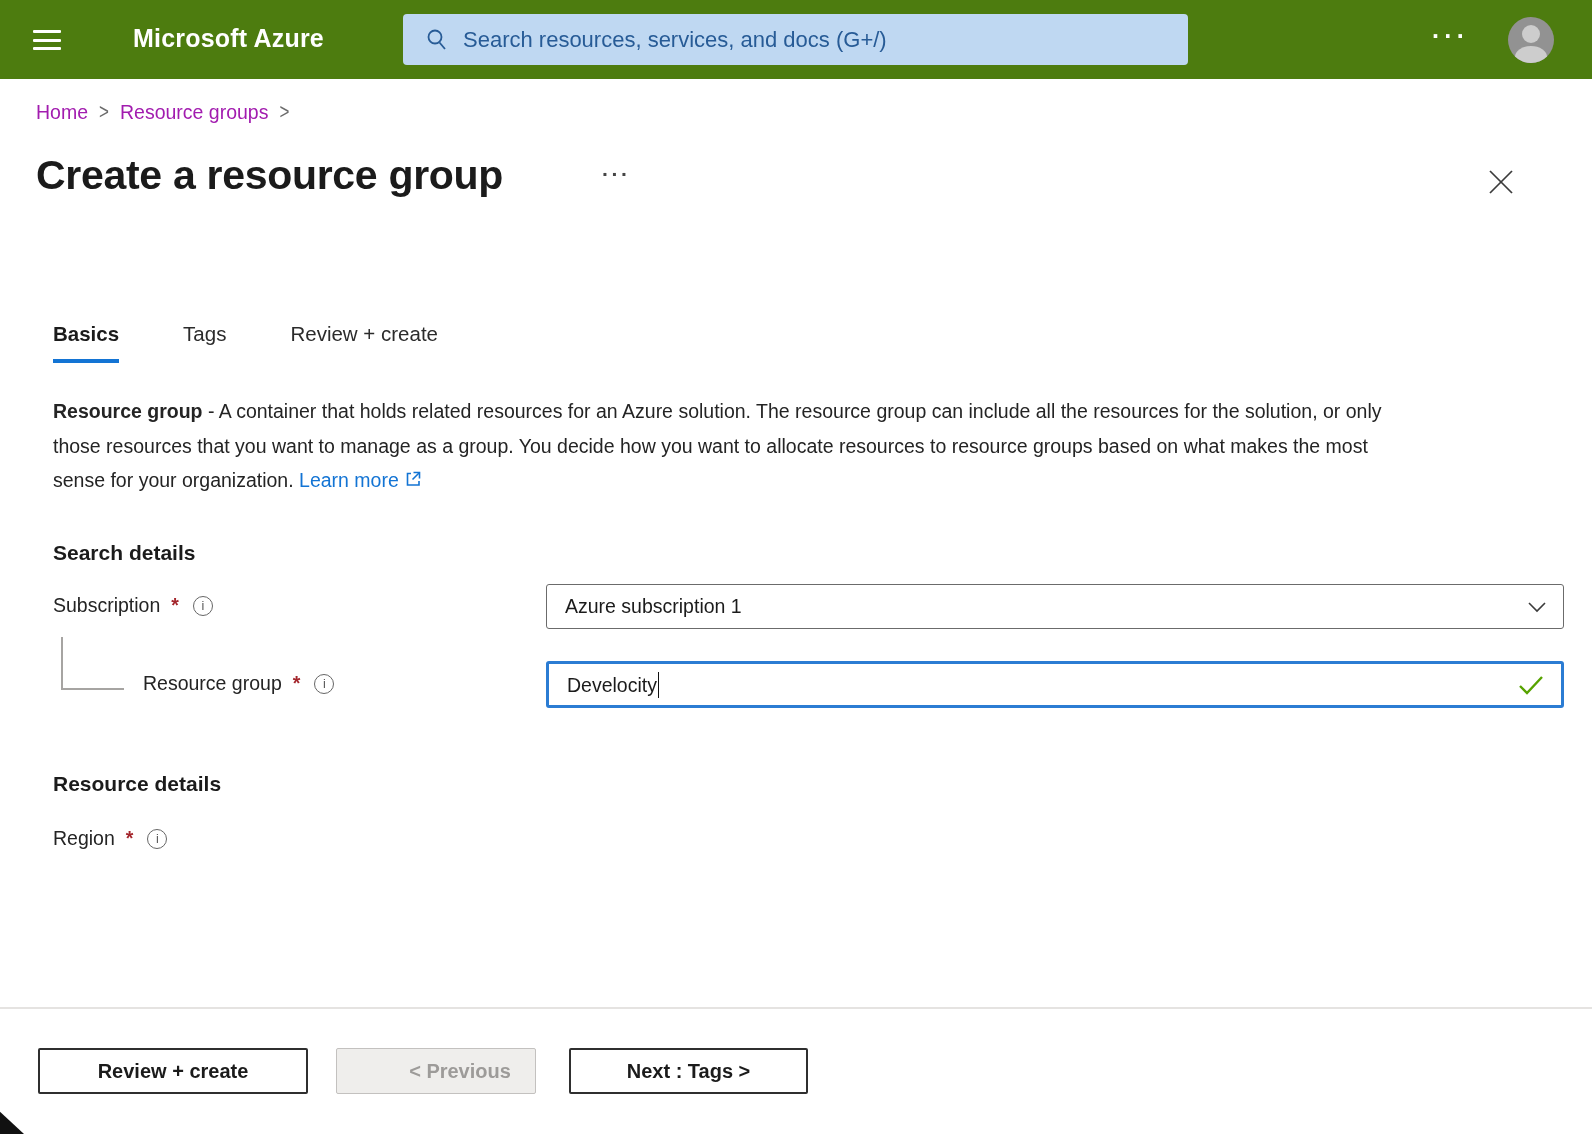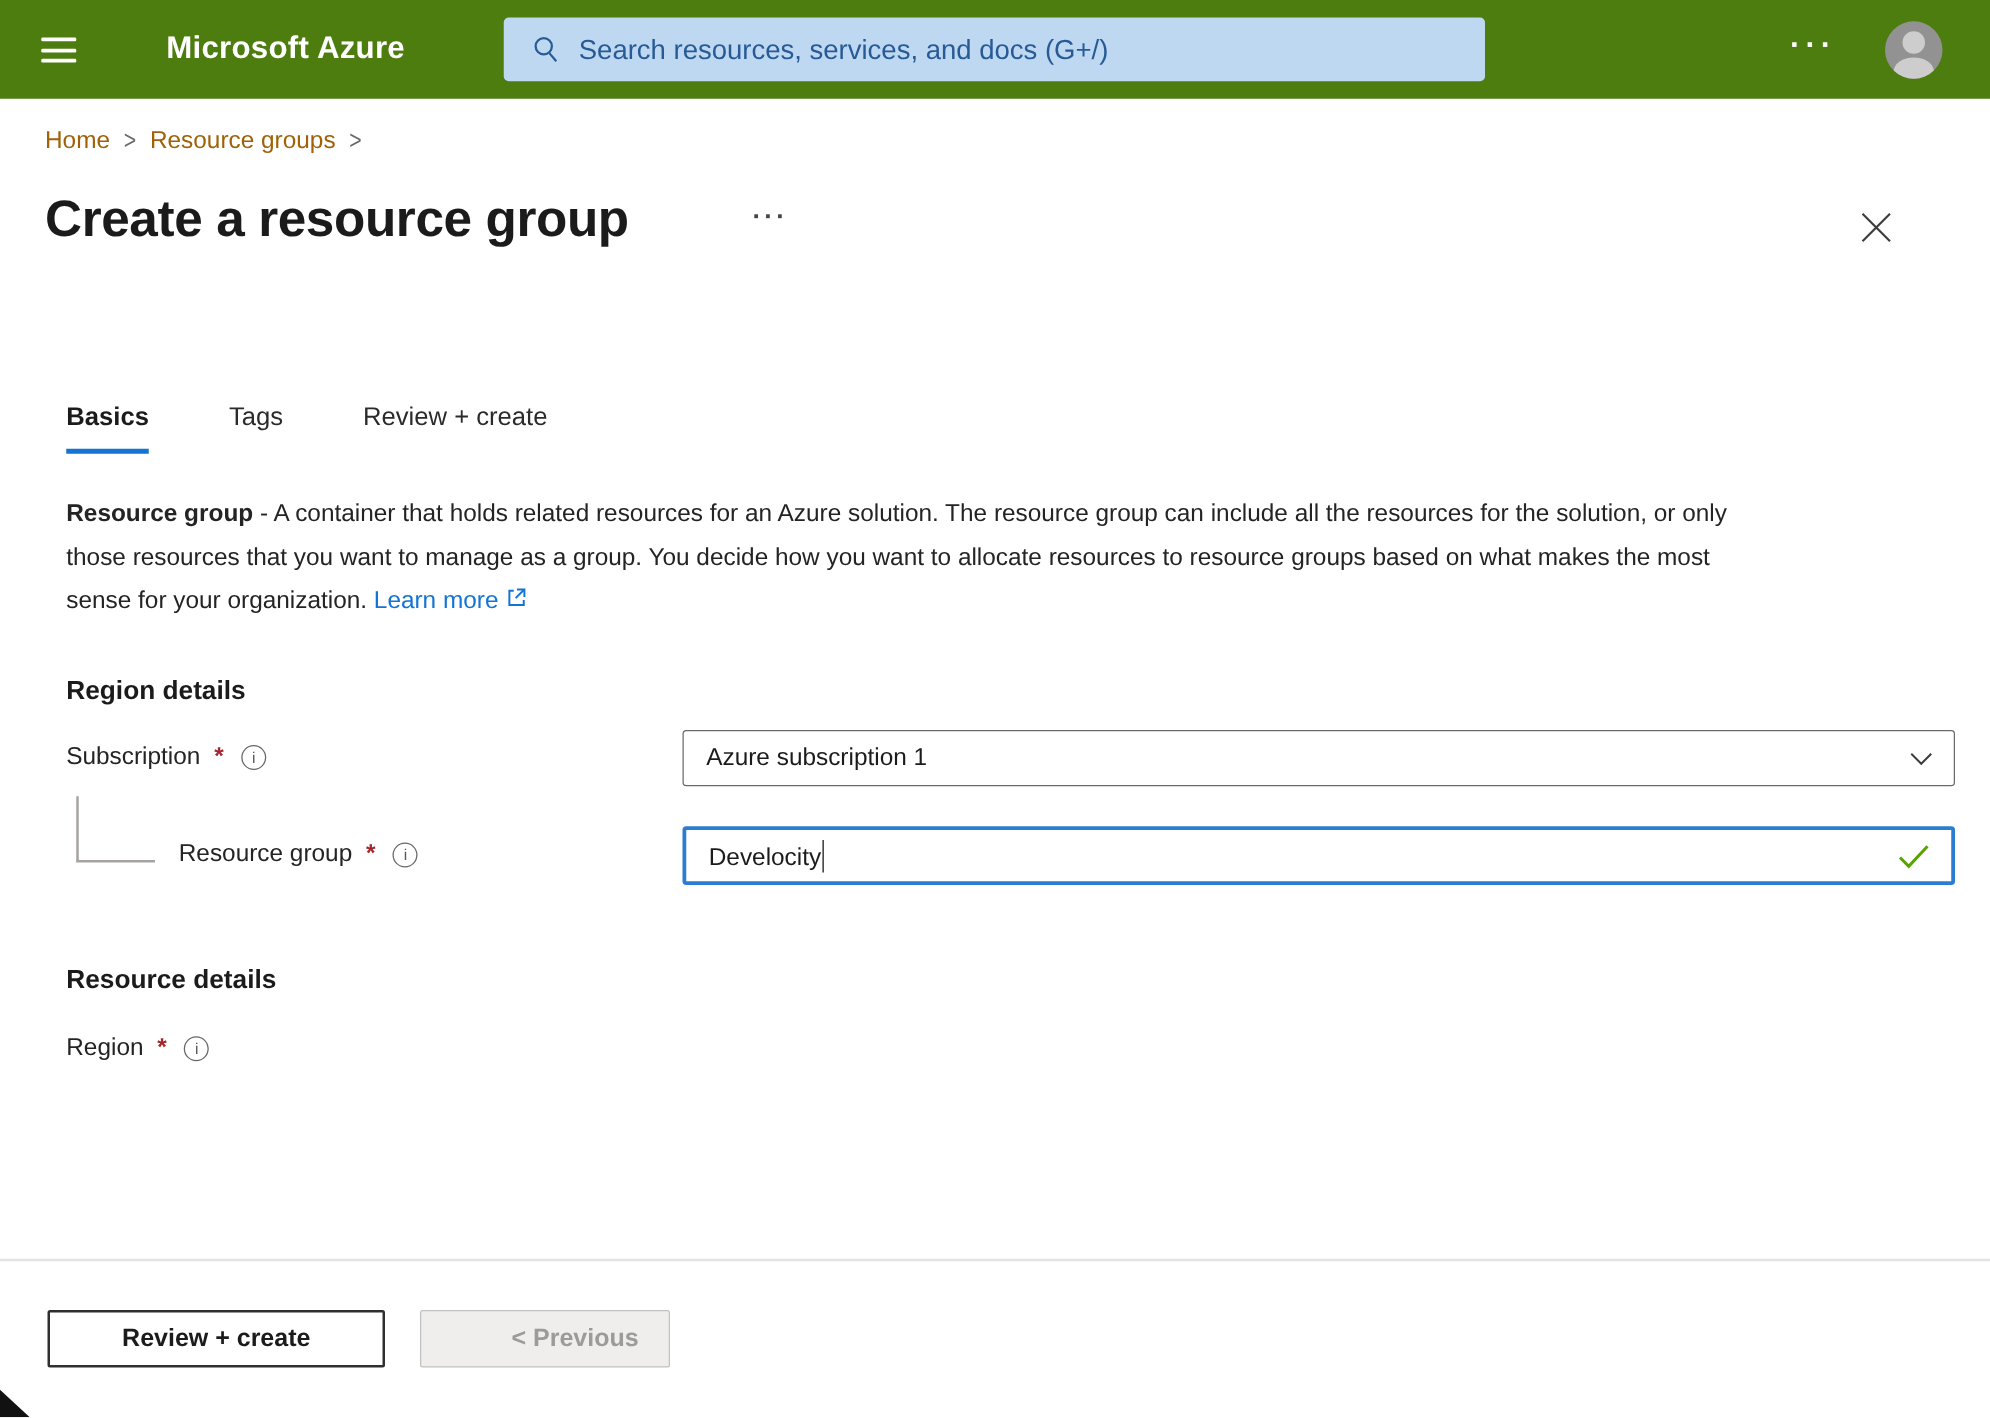--- a/index.html
+++ b/index.html
@@ -16,21 +16,21 @@
   .search svg { flex:0 0 auto; margin:0 14px 0 6px; }
   .search input { flex:1; border:none; outline:none; background:transparent; font-family:"Liberation Sans",sans-serif; font-size:22px; color:#275b96; }
   .search input::placeholder { color:#275b96; opacity:1; }
   .topbar-overflow { position:absolute; left:1432px; top:22px; color:#fff; font-size:25px; font-weight:700; letter-spacing:4px; cursor:pointer; }
   .avatar { position:absolute; left:1508px; top:17px; width:46px; height:46px; border-radius:50%; background:#929292; overflow:hidden; cursor:pointer; }
   .avatar .head { position:absolute; left:14px; top:8px; width:18px; height:18px; border-radius:50%; background:#cdcdcd; }
   .avatar .torso { position:absolute; left:7px; top:29px; width:32px; height:22px; border-radius:50% 50% 0 0; background:#cdcdcd; }
 
   
   .breadcrumb { position:absolute; left:36px; top:101px; font-size:19.5px; display:flex; align-items:center; gap:11px; }
-  .breadcrumb a { color:#a16207; text-decoration:none; cursor:pointer;text-align:right; }
+  .breadcrumb a { color:#a21caf; text-decoration:none; cursor:pointer;text-align:right; }
   .crumb-sep { color:#6b6b6b; font-size:17px; transform:scaleY(1.25); display:inline-block; }
   .page-title { position:absolute; left:36px; top:152px; font-size:41px; font-weight:700; color:#1b1b1b; letter-spacing:-0.3px; }
   .title-ellipsis { position:absolute; left:602px; top:162px; font-size:21px; font-weight:700; color:#454545; letter-spacing:2.5px; cursor:pointer; }
   .close-btn { position:absolute; left:1485px; top:166px; width:32px; height:32px; cursor:pointer; }
 
   
   .tabs { position:absolute; left:53px; top:322px; display:flex; gap:64px; font-size:20.5px; }
   .tab { padding-bottom:13px; cursor:pointer; color:#2b2b2b; }
   .tab.active { font-weight:700; color:#1b1b1b; border-bottom:4px solid #1374d4; }
 
@@ -110,21 +110,21 @@
     <div class="tab">Tags</div>
     <div class="tab">Review + create</div>
   </div>
 
   <p class="desc"><b>Resource group</b><span> - A container that holds related resources for an Azure solution. The resource group can include all the resources for the solution, or only those resources that you want to manage as a group. You decide how you want to allocate resources to resource groups based on what makes the most sense for your organization. </span><a>Learn more</a><a class="ext-icon"><svg width="18" height="18" viewBox="0 0 18 18" fill="none" stroke="#1374d4" stroke-width="1.6">
           <path d="M7 3.5 H3.5 V15 H15 V11"></path>
           <path d="M9.5 2.5 H15.5 V8.5"></path>
           <line x1="15" y1="3" x2="8.5" y2="9.5"></line>
         </svg></a></p>
 
-  <div class="section-heading" style="top:541px">Region details</div>
+  <div class="section-heading" style="top:541px">Search details</div>
 
   <div class="field-label" style="left:53px; top:594px">
     <span>Subscription</span>
       <span class="req">*</span>
     <span class="info-icon">i</span>
   </div>
   <div class="control" style="top:584px">
     <span class="val">Azure subscription 1</span>
     <svg width="20" height="12" viewBox="0 0 20 12" fill="none" stroke="#3b3b3b" stroke-width="1.6">
       <polyline points="2,2 10,10 18,2"></polyline>
@@ -150,18 +150,19 @@
 
   <div class="field-label" style="left:53px; top:827px">
     <span>Region</span>
       <span class="req">*</span>
     <span class="info-icon">i</span>
   </div>
 
   <div class="footer-divider"></div>
   <button class="btn btn-primary" id="btn-review">Review + create</button>
   <button class="btn btn-disabled" id="btn-previous">&lt; Previous</button>
+  <button class="btn btn-primary" id="btn-next">Next : Tags &gt;</button>
 
   <svg class="mouse-cursor" width="30" height="28" viewBox="0 0 30 28">
     <polygon points="-4,2 24,28 -4,28" fill="#111"></polygon>
   </svg>
 
 </div>
 
 </body></html>

